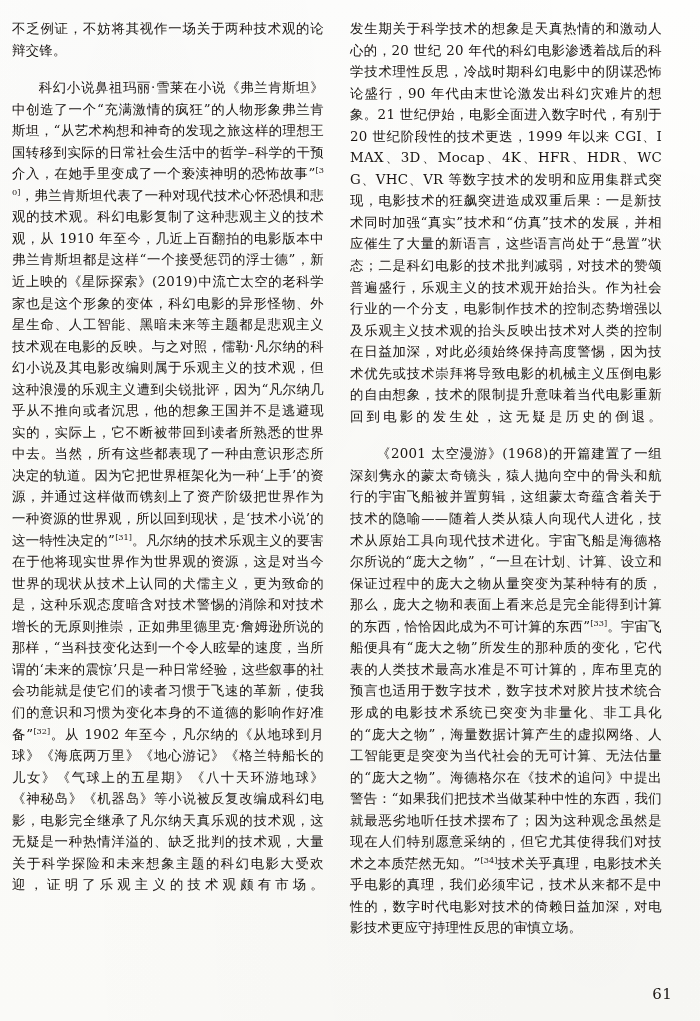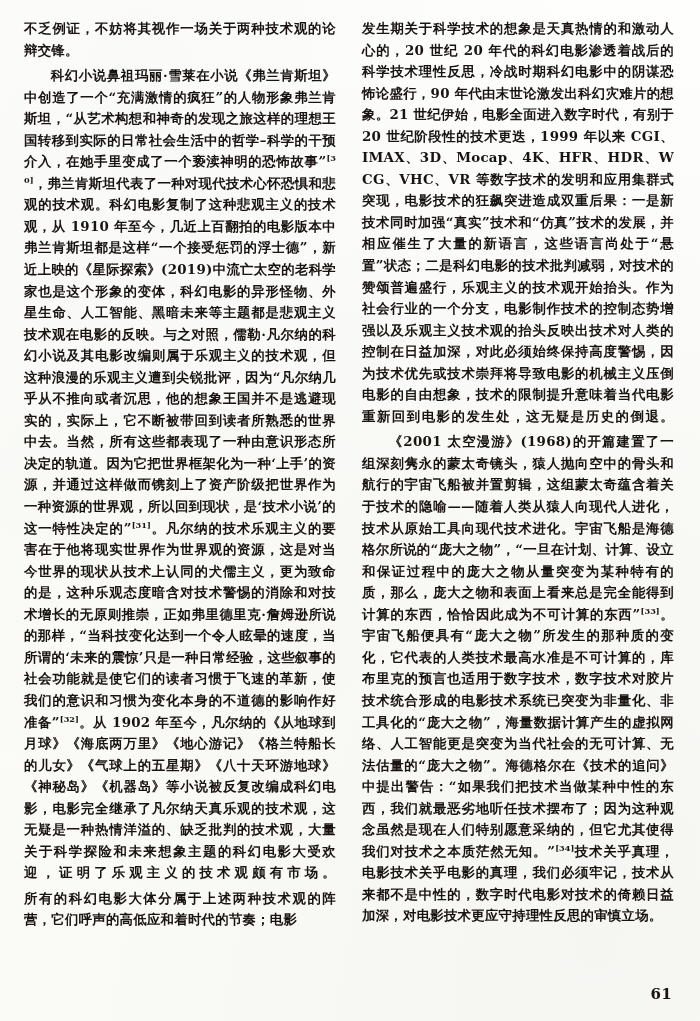--- a/index.html
+++ b/index.html
@@ -17,22 +17,21 @@
   }
   
   .page {
     position: absolute;
     inset: 0;
     background:
       radial-gradient(ellipse at 20% 10%, rgba(0,0,0,0.016), rgba(0,0,0,0) 60%),
       radial-gradient(ellipse at 85% 90%, rgba(0,0,0,0.02), rgba(0,0,0,0) 65%),
       linear-gradient(180deg, #fefefd 0%, #fbfbf8 50%, #fafaf7 100%);
     box-sizing: border-box;
-    padding: 18px 24px 10px 24px;
-    font-weight: bold;
+    padding: 18px 24px 10px 12px;
   }
   .columns {
     display: flex;
     gap: 26px;
     align-items: flex-start;
     height: 940px;
   }
   .col {
     width: 312px;
     flex: 0 0 312px;
@@ -45,21 +44,21 @@
     text-align-last: justify;
     text-justify: inter-ideograph;
     letter-spacing: 0.02em;
     color: #191411;
     word-break: break-all;
   }
   .para.last-left {
     text-align-last: left;
   }
   .para + .para {
-    margin-top: 4px;
+    margin-top: 16px;
   }
   .indent {
     text-indent: 2em;
   }
   sup.fn {
     font-size: 8.2px;
     vertical-align: super;
     line-height: 0;
     letter-spacing: 0;
     font-family: "DejaVu Serif", "Liberation Serif", serif;
@@ -77,21 +76,20 @@
 </style>
 </head>
 <body>
 
 <div class="page">
   <div class="columns">
 
     <div class="col">
       <p class="para last-left">不乏例证，不妨将其视作一场关于两种技术观的论辩交锋。</p>
       <p class="para indent">科幻小说鼻祖玛丽·雪莱在小说《弗兰肯斯坦》中创造了一个“充满激情的疯狂”的人物形象弗兰肯斯坦，“从艺术构想和神奇的发现之旅这样的理想王国转移到实际的日常社会生活中的哲学–科学的干预介入，在她手里变成了一个亵渎神明的恐怖故事”<sup class="fn">[30]</sup>，弗兰肯斯坦代表了一种对现代技术心怀恐惧和悲观的技术观。科幻电影复制了这种悲观主义的技术观，从 1910 年至今，几近上百翻拍的电影版本中弗兰肯斯坦都是这样“一个接受惩罚的浮士德”，新近上映的《星际探索》(2019)中流亡太空的老科学家也是这个形象的变体，科幻电影的异形怪物、外星生命、人工智能、黑暗未来等主题都是悲观主义技术观在电影的反映。与之对照，儒勒·凡尔纳的科幻小说及其电影改编则属于乐观主义的技术观，但这种浪漫的乐观主义遭到尖锐批评，因为“凡尔纳几乎从不推向或者沉思，他的想象王国并不是逃避现实的，实际上，它不断被带回到读者所熟悉的世界中去。当然，所有这些都表现了一种由意识形态所决定的轨道。因为它把世界框架化为一种‘上手’的资源，并通过这样做而镌刻上了资产阶级把世界作为一种资源的世界观，所以回到现状，是‘技术小说’的这一特性决定的”<sup class="fn">[31]</sup>。凡尔纳的技术乐观主义的要害在于他将现实世界作为世界观的资源，这是对当今世界的现状从技术上认同的犬儒主义，更为致命的是，这种乐观态度暗含对技术警惕的消除和对技术增长的无原则推崇，正如弗里德里克·詹姆逊所说的那样，“当科技变化达到一个令人眩晕的速度，当所谓的‘未来的震惊’只是一种日常经验，这些叙事的社会功能就是使它们的读者习惯于飞速的革新，使我们的意识和习惯为变化本身的不道德的影响作好准备”<sup class="fn">[32]</sup>。从 1902 年至今，凡尔纳的《从地球到月球》《海底两万里》《地心游记》《格兰特船长的儿女》《气球上的五星期》《八十天环游地球》《神秘岛》《机器岛》等小说被反复改编成科幻电影，电影完全继承了凡尔纳天真乐观的技术观，这无疑是一种热情洋溢的、缺乏批判的技术观，大量关于科学探险和未来想象主题的科幻电影大受欢迎，证明了乐观主义的技术观颇有市场。</p>
-      <p class="para last-left">所有的科幻电影大体分属于上述两种技术观的阵营，它们呼声的高低应和着时代的节奏；电影</p>
     </div>
 
     <div class="col">
       <p class="para">发生期关于科学技术的想象是天真热情的和激动人心的，20 世纪 20 年代的科幻电影渗透着战后的科学技术理性反思，冷战时期科幻电影中的阴谋恐怖论盛行，90 年代由末世论激发出科幻灾难片的想象。21 世纪伊始，电影全面进入数字时代，有别于 20 世纪阶段性的技术更迭，1999 年以来 CGI、IMAX、3D、Mocap、4K、HFR、HDR、WCG、VHC、VR 等数字技术的发明和应用集群式突现，电影技术的狂飙突进造成双重后果：一是新技术同时加强“真实”技术和“仿真”技术的发展，并相应催生了大量的新语言，这些语言尚处于“悬置”状态；二是科幻电影的技术批判减弱，对技术的赞颂普遍盛行，乐观主义的技术观开始抬头。作为社会行业的一个分支，电影制作技术的控制态势增强以及乐观主义技术观的抬头反映出技术对人类的控制在日益加深，对此必须始终保持高度警惕，因为技术优先或技术崇拜将导致电影的机械主义压倒电影的自由想象，技术的限制提升意味着当代电影重新回到电影的发生处，这无疑是历史的倒退。</p>
       <p class="para indent last-left">《2001 太空漫游》(1968)的开篇建置了一组深刻隽永的蒙太奇镜头，猿人抛向空中的骨头和航行的宇宙飞船被并置剪辑，这组蒙太奇蕴含着关于技术的隐喻——随着人类从猿人向现代人进化，技术从原始工具向现代技术进化。宇宙飞船是海德格尔所说的“庞大之物”，“一旦在计划、计算、设立和保证过程中的庞大之物从量突变为某种特有的质，那么，庞大之物和表面上看来总是完全能得到计算的东西，恰恰因此成为不可计算的东西”<sup class="fn">[33]</sup>。宇宙飞船便具有“庞大之物”所发生的那种质的变化，它代表的人类技术最高水准是不可计算的，库布里克的预言也适用于数字技术，数字技术对胶片技术统合形成的电影技术系统已突变为非量化、非工具化的“庞大之物”，海量数据计算产生的虚拟网络、人工智能更是突变为当代社会的无可计算、无法估量的“庞大之物”。海德格尔在《技术的追问》中提出警告：“如果我们把技术当做某种中性的东西，我们就最恶劣地听任技术摆布了；因为这种观念虽然是现在人们特别愿意采纳的，但它尤其使得我们对技术之本质茫然无知。”<sup class="fn">[34]</sup>技术关乎真理，电影技术关乎电影的真理，我们必须牢记，技术从来都不是中性的，数字时代电影对技术的倚赖日益加深，对电影技术更应守持理性反思的审慎立场。</p>
     </div>
 
   </div>
 
   <div class="folio">61</div>

